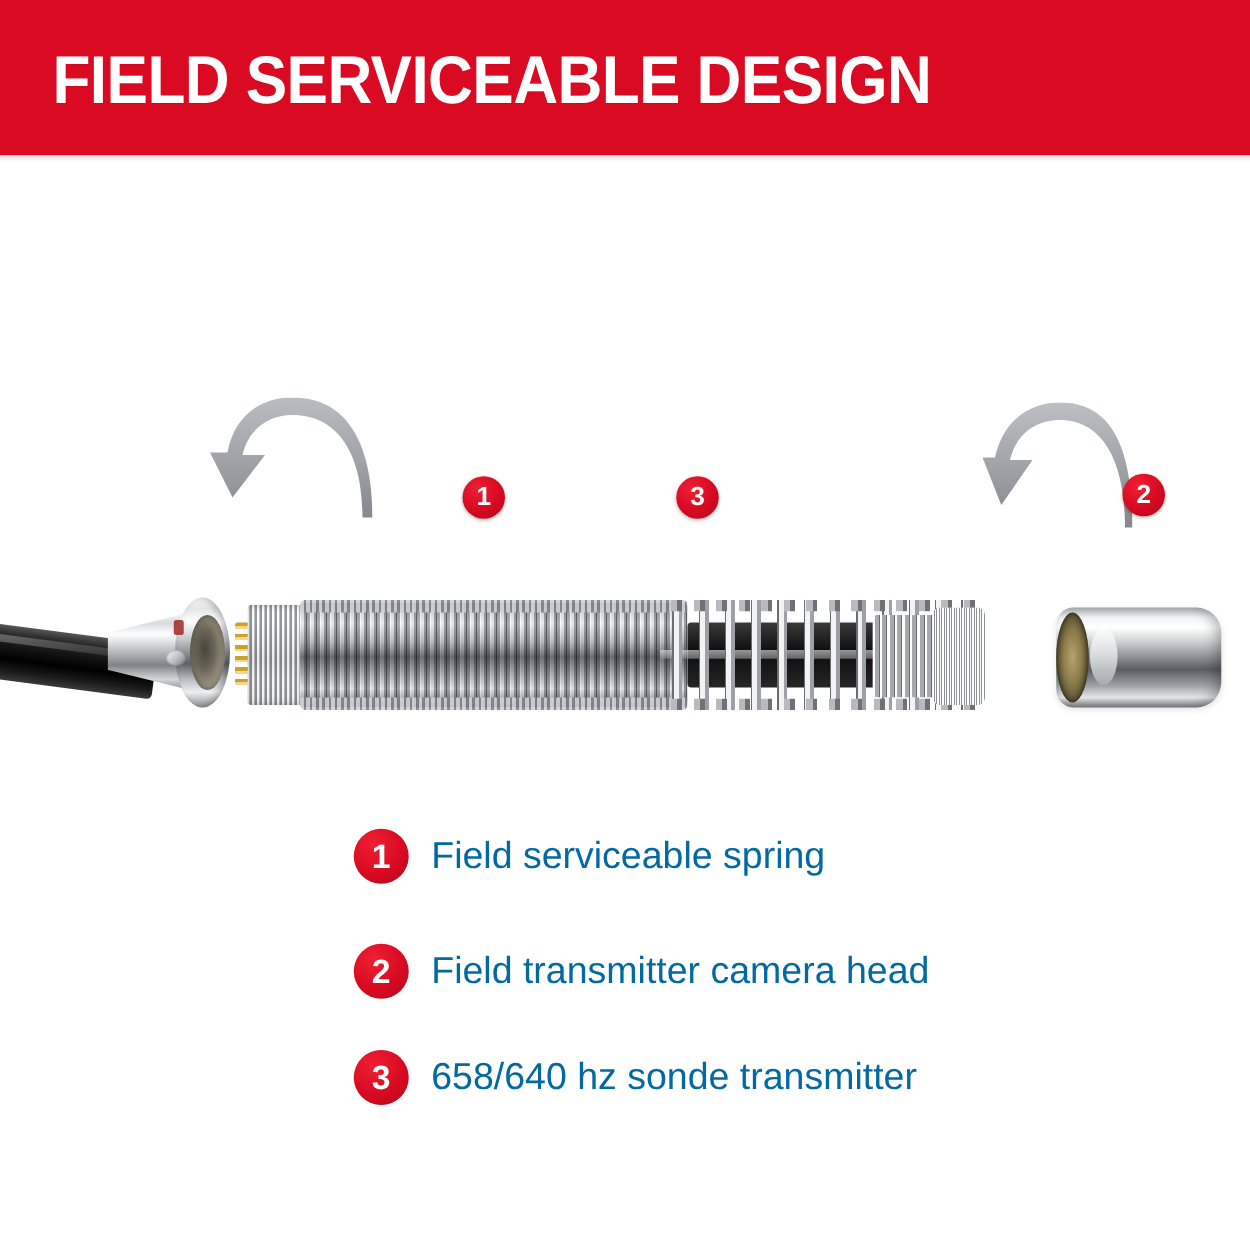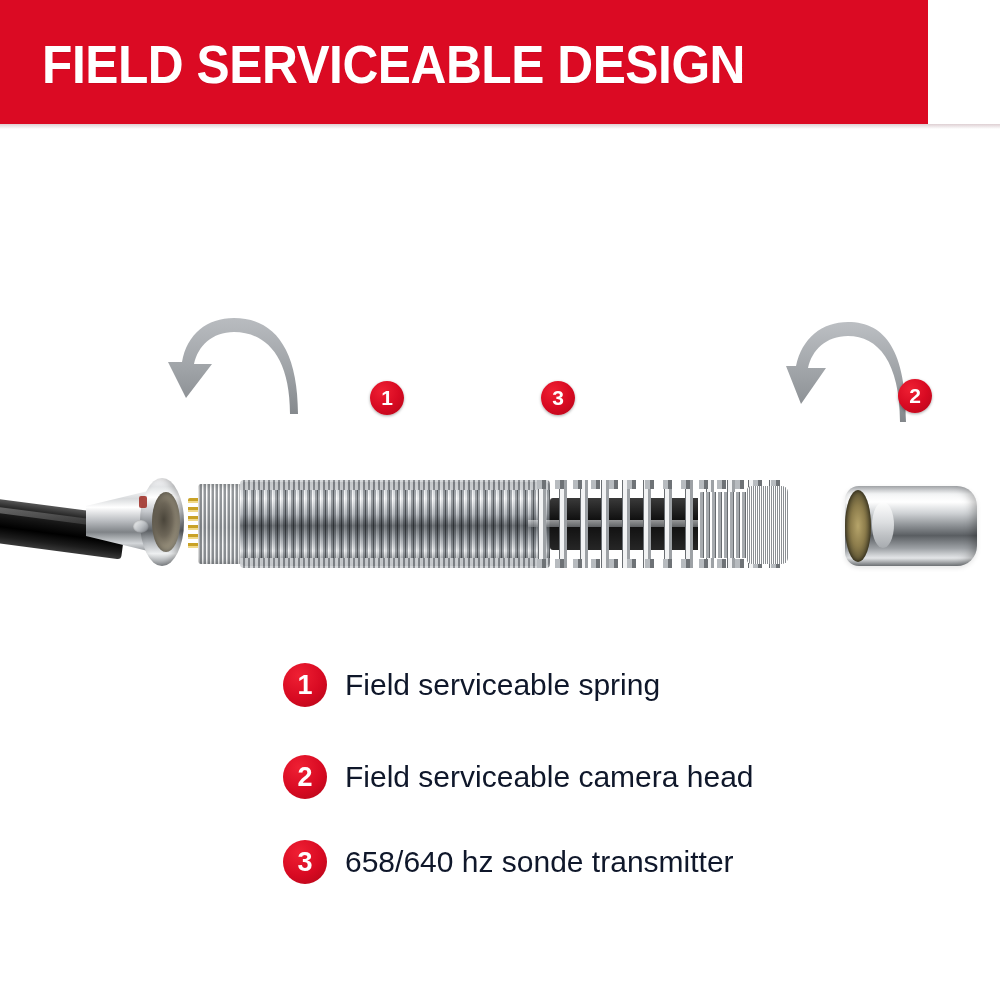--- a/index.html
+++ b/index.html
@@ -8,21 +8,21 @@
     width:1000px;height:1000px;
     background:#ffffff;
     font-family:"Liberation Sans","DejaVu Sans",sans-serif;
     overflow:hidden;
     position:relative;
   }
   .page{position:relative;width:1000px;height:1000px;background:#fff;}
 
   
   .header-banner{
-    position:absolute;left:0;top:0;width:928px;height:124px;
+    position:absolute;left:0;top:0;width:1000px;height:124px;
     background:#DB0A23;
     overflow:hidden;
   }
   .header-title{
     position:absolute;left:42px;top:36px;
     font-family:"Liberation Sans","DejaVu Sans",sans-serif;
     font-weight:bold;
     font-size:54px;
     line-height:56px;
     letter-spacing:-0.5px;
@@ -236,21 +236,21 @@
   .legend-badge{
     width:44px;height:44px;border-radius:50%;flex:0 0 44px;
     background:radial-gradient(circle at 36% 28%,#ef2033 0%,#d80a22 55%,#b00718 100%);
     color:#fff;font-weight:bold;font-size:27px;
     display:flex;align-items:center;justify-content:center;
     font-family:"Liberation Sans","DejaVu Sans",sans-serif;
   }
   .legend-text{
     margin-left:18px;
     font-size:30px;
-    color:#0f172a;
+    color:#0369a1;
     white-space:nowrap;
     font-family:"Liberation Sans","DejaVu Sans",sans-serif;
   }
 </style>
 </head>
 <body>
 
 <div class="page">
 
   <div class="header-banner">
@@ -324,21 +324,21 @@
 
   <div class="legend">
 
     <div class="legend-row" style="top:29px;">
       <div class="legend-badge">1</div>
       <div class="legend-text">Field serviceable spring</div>
     </div>
 
     <div class="legend-row" style="top:121px;">
       <div class="legend-badge">2</div>
-      <div class="legend-text">Field serviceable camera head</div>
+      <div class="legend-text">Field transmitter camera head</div>
     </div>
 
     <div class="legend-row" style="top:206px;">
       <div class="legend-badge">3</div>
       <div class="legend-text">658/640 hz sonde transmitter</div>
     </div>
 
   </div>
 </div>
 

